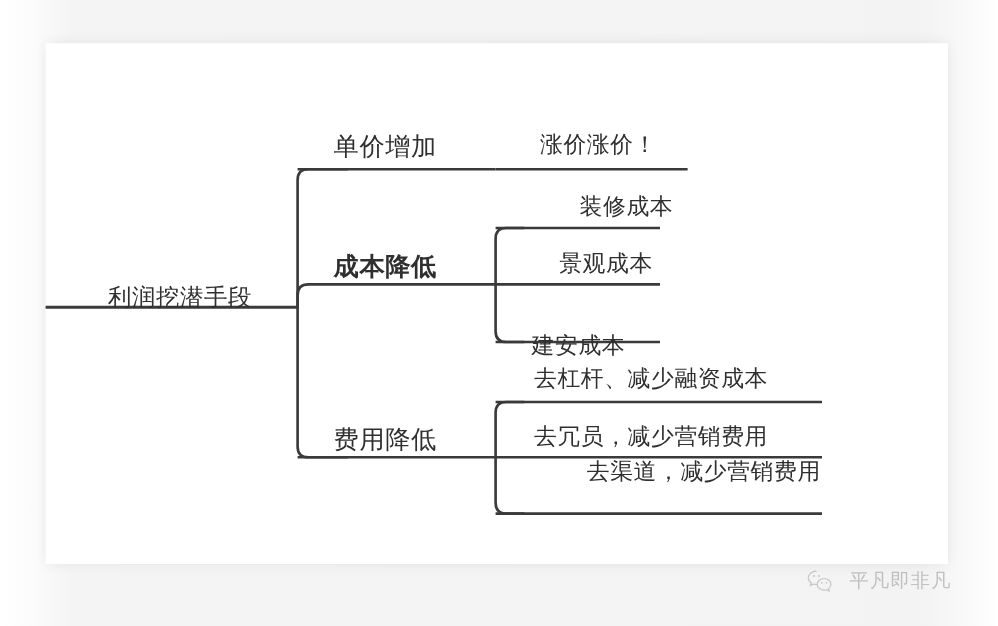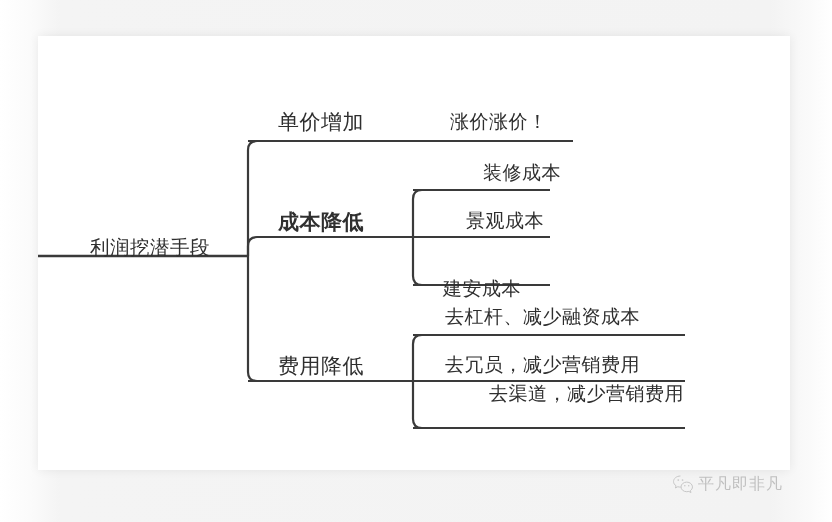--- a/index.html
+++ b/index.html
@@ -55,21 +55,21 @@
   .node-l2 {
     font-size: 19px;
     text-align: center;
   }
   #watermark {
     position: absolute;
     left: 672px;
     top: 474px;
     display: flex;
     align-items: center;
-    gap: 4px;
+    gap: 14px;
     opacity: 0.5;
     text-align: center;
   }
   #watermark .wm-text {
     color: #8d8d8d;
     font-size: 16px;
     line-height: 1;
     white-space: nowrap;
     letter-spacing: 1px;
   }

